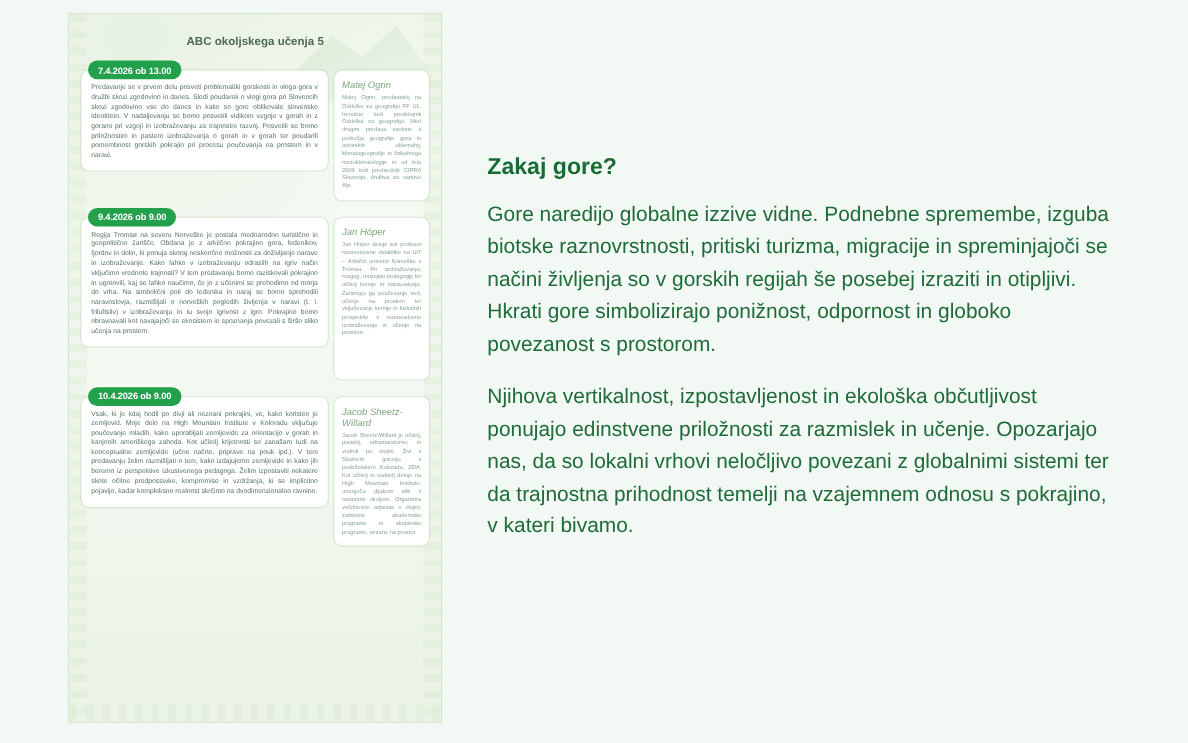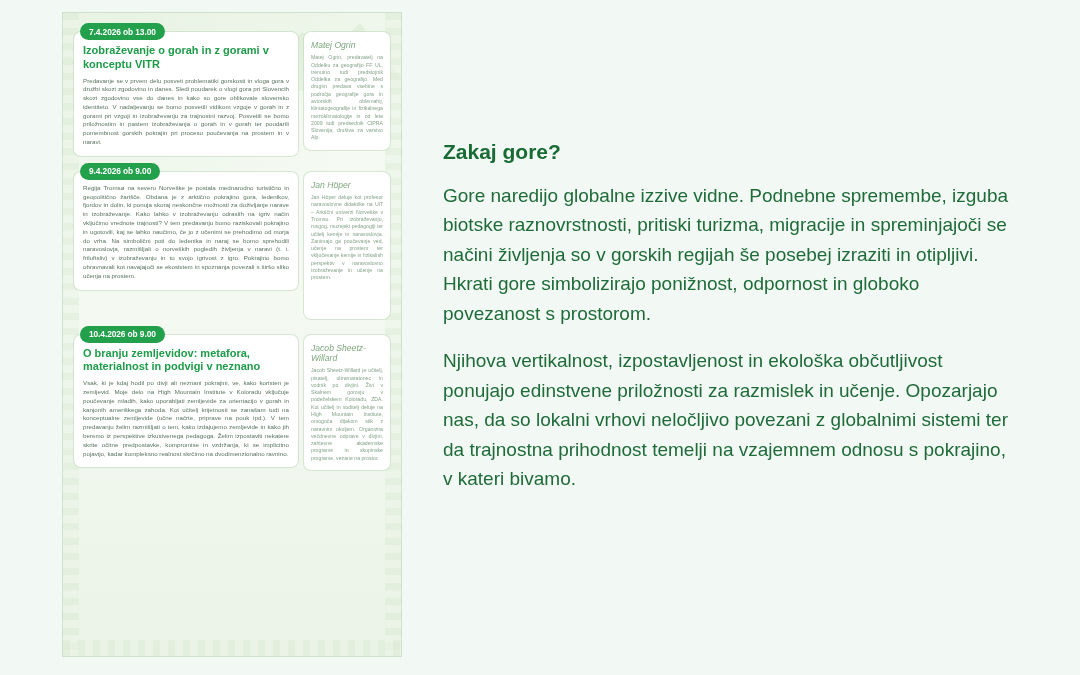--- a/index.html
+++ b/index.html
@@ -89,28 +89,28 @@
   <div class="poster-wrap">
     <div class="poster">
       <div class="poster-bgart"></div>
       <div class="mtn a"></div>
       <div class="mtn b"></div>
       <div class="side-vine l"></div>
       <div class="side-vine r"></div>
       <div class="bot-vine"></div>
 
       <div class="poster-inner">
+        <div class="p-sub">ABC okoljskega učenja 5</div>
 
         <div class="sessions">
 
           <div class="session">
             <span class="badge">7.4.2026 ob 13.00</span>
             <div class="srow">
               <div class="card main">
-                <h2 class="s-title">Izobraževanje o gorah in z gorami v konceptu VITR</h2>
                 <p class="s-body">Predavanje se v prvem delu posveti problematiki gorskosti in vloga gora v družbi skozi zgodovino in danes. Sledi poudarek o vlogi gora pri Slovencih skozi zgodovino vse do danes in kako so gore oblikovale slovensko identiteto. V nadaljevanju se bomo posvetili vidikom vzgoje v gorah in z gorami pri vzgoji in izobraževanju za trajnostni razvoj. Posvetili se bomo priložnostim in pastem izobraževanja o gorah in v gorah ter poudarili pomembnost gorskih pokrajin pri procesu poučevanja na prostem in v naravi.</p>
               </div>
               <div class="card spk">
                 <div class="spk-name">Matej Ogrin</div>
                 <p class="spk-bio">Matej Ogrin, predavatelj na Oddelku za geografijo FF UL, trenutno tudi predstojnik Oddelka za geografijo. Med drugim predava vsebine s področja geografije gora in avtorskih oblemahij, klimatogeografije in fizikalnega mezoklimatologije in od leta 2009 tudi predsednik CIPRA Slovenija, društva za varstvo Alp.</p>
               </div>
             </div>
           </div>
 
           <div class="session">
@@ -129,21 +129,20 @@
                   <p class="spk-bio">Cecilie Harr Moen ima izkušnje kot učiteljica na področju turističnega vodenja v narravi ter poučevanja odraslih na Nordlandu (Norveška) in Grenlandiji. Njeni raziskovalni interesi vključujejo igro in učenje v naravnem okolju, šolnijske perspektive v relacijah na prostem ter ingrivost in igra s fiziko vzgoji in učenju na prostem. Trenutno deluje kot predavateljica za učenje na prostem in športno vzgojo na UiT – Arktični univerzi Norveške v Tromsu.</p>
                 </div>
               </div>
             </div>
           </div>
 
           <div class="session">
             <span class="badge">10.4.2026 ob 9.00</span>
             <div class="srow">
               <div class="card main">
-                <h2 class="s-title">O branju zemljevidov: metafora, materialnost in podvigi v neznano</h2>
                 <p class="s-body">Vsak, ki je kdaj hodil po divji ali neznani pokrajini, ve, kako koristen je zemljevid. Moje delo na High Mountain Institute v Koloradu vključuje poučevanje mladih, kako uporabljati zemljevide za orientacijo v gorah in kanjonih ameriškega zahoda. Kot učitelj krijetnosti se zanašam tudi na konceptualne zemljevide (učne načrte, priprave na pouk ipd.). V tem predavanju želim razmišljati o tem, kako izdajujemo zemljevide in kako jih beremo iz perspektive izkustvenega pedagoga. Želim izpostaviti nekatere skrite očitne predpostavke, kompromise in vzdržanja, ki se implicitno pojavijo, kadar kompleksno realnost skrčimo na dvodimenzionalno ravnino.</p>
               </div>
               <div class="card spk">
                 <div class="spk-name">Jacob Sheetz-Willard</div>
                 <p class="spk-bio">Jacob Sheetz-Willard je učitelj, pisatelj, ultramaratonec in vodnik po divjini. Živi v Skalnem gorovju v podeželskem Koloradu, ZDA. Kot učitelj in voditelj deluje na High Mountain Institute, omogoča dijakom stik z naravnim okoljem. Organizira večdnevne odprave v divjini, zahtevne akademske programe in skupinske programe, vezane na prostor.</p>
               </div>
             </div>
           </div>
 
         </div>

